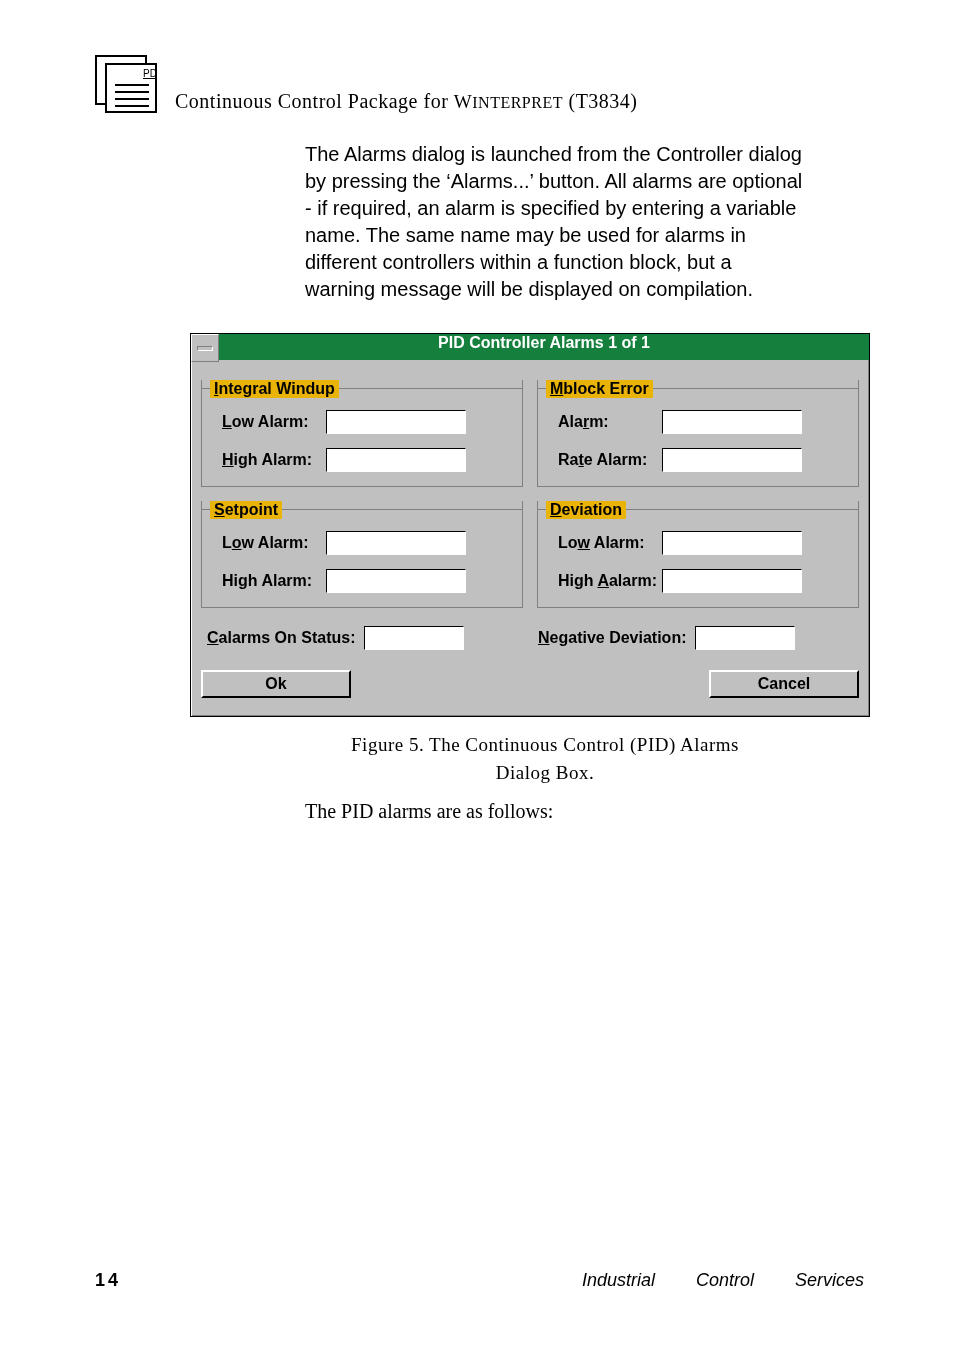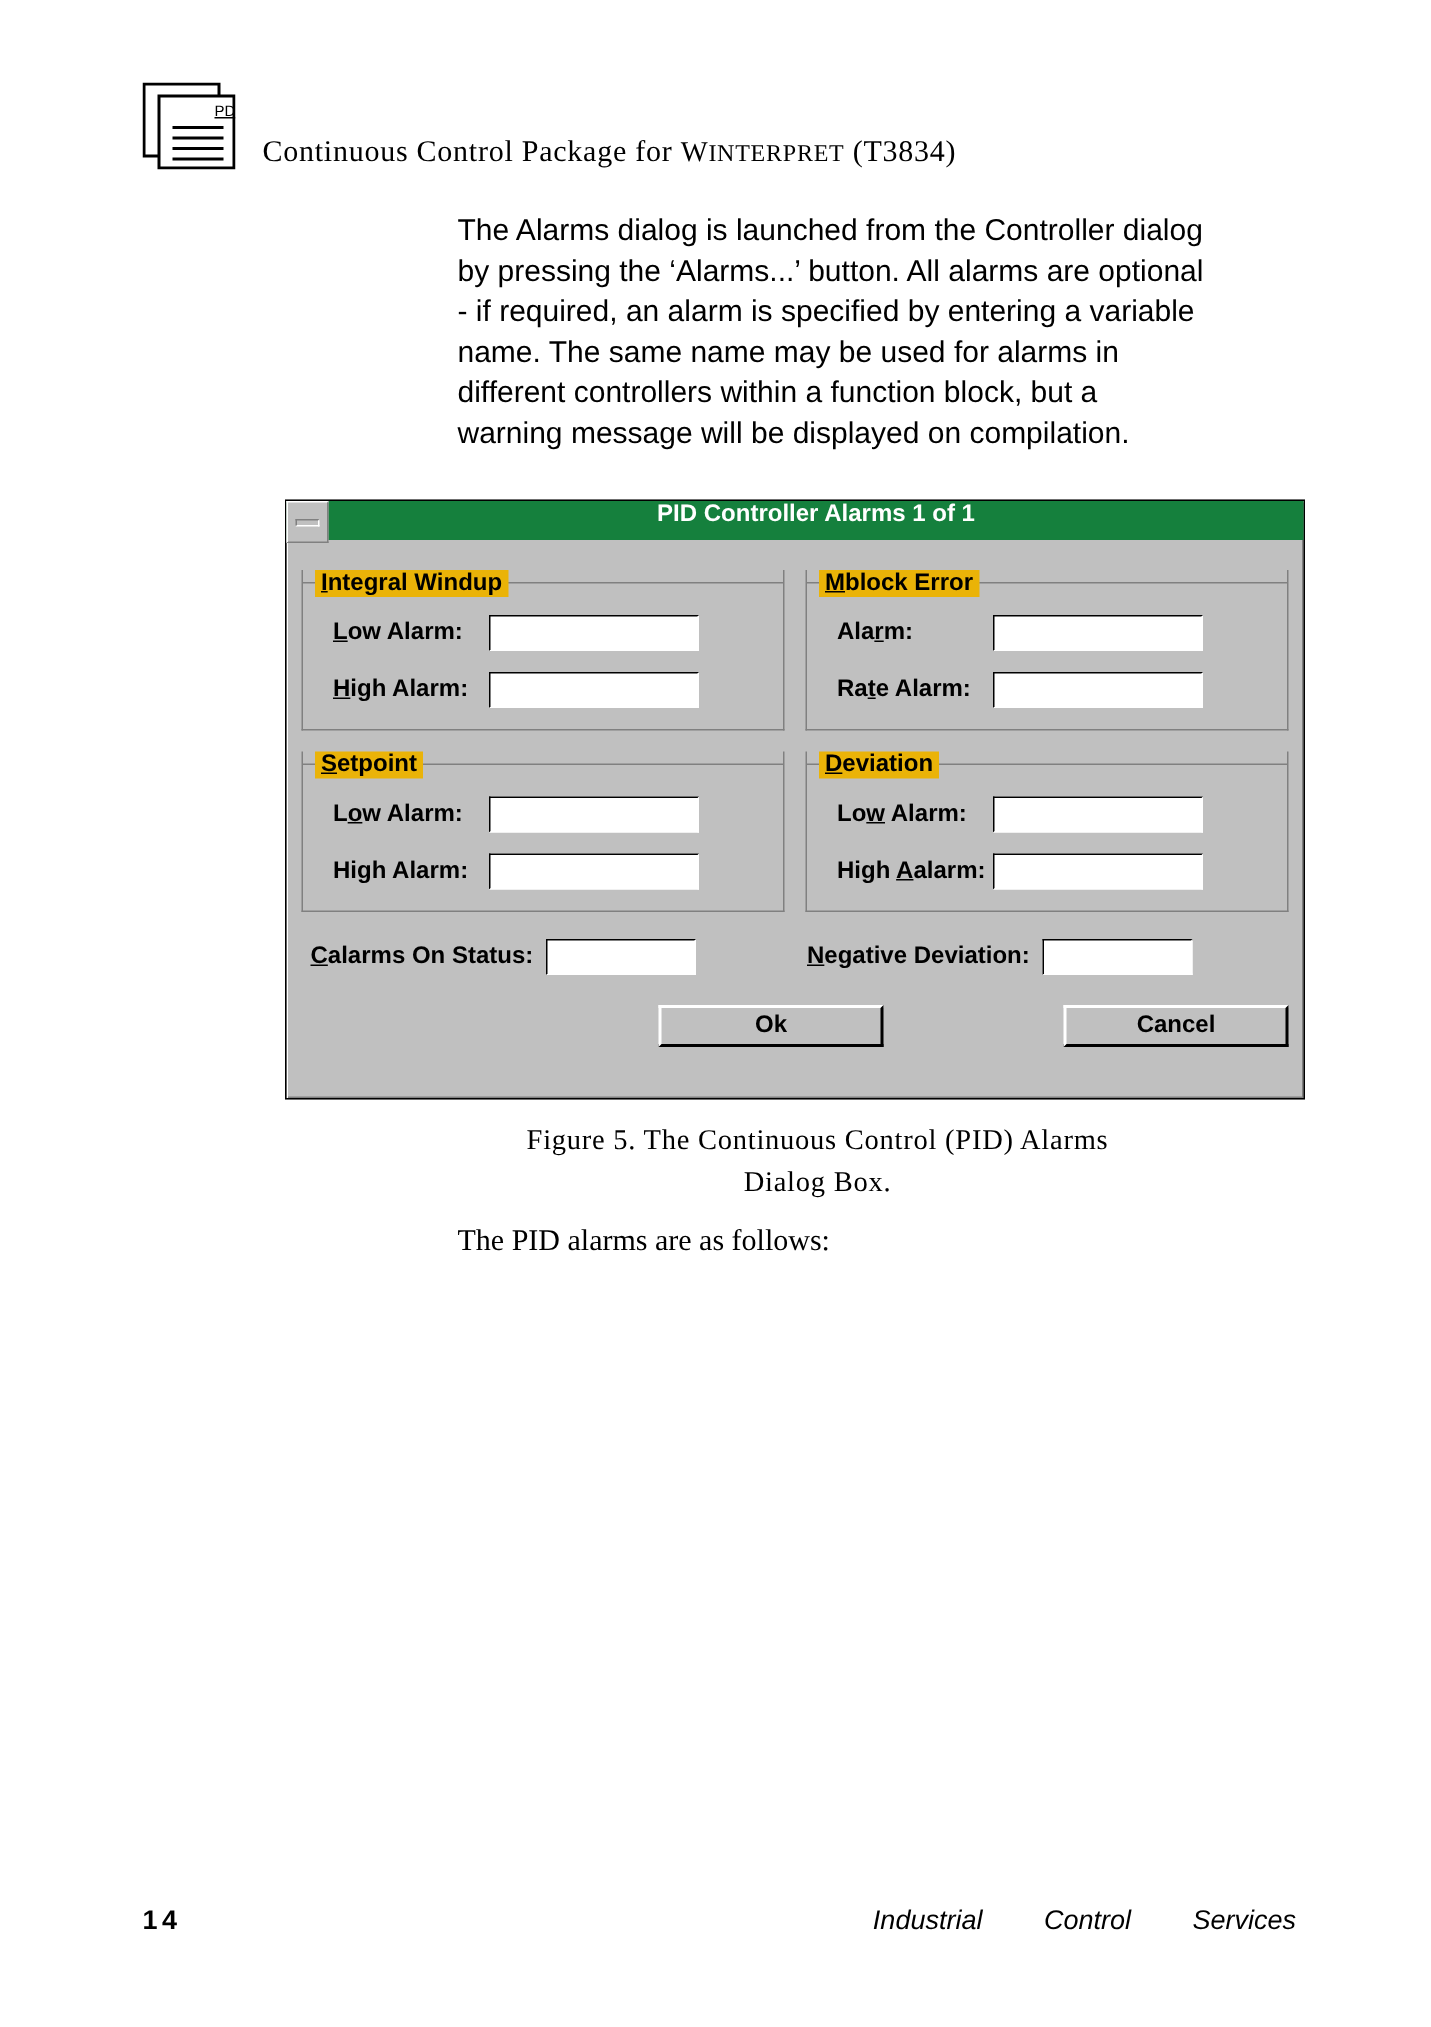--- a/index.html
+++ b/index.html
@@ -19,21 +19,21 @@
   .groupbox{position:relative;border:1px solid #808080;border-top:none;margin-top:14px;padding:24px 10px 10px 14px;flex:1}
   .groupbox::before{content:"";position:absolute;left:0;right:0;top:8px;border-top:1px solid #808080}
   .gb-legend{position:absolute;top:0;left:8px;background:#eab308;padding:0 4px;z-index:1}
   .field{display:flex;align-items:center;margin:6px 0 14px 6px}
   .field:last-child{margin-bottom:4px}
   .flabel{width:104px}
   .tbox{width:140px;height:24px;background:#fff;border-top:1px solid #000;border-left:1px solid #000;border-bottom:1px solid #fff;border-right:1px solid #fff;box-sizing:border-box;font:inherit;padding:1px 3px;outline:none}
   .tbox.sm{width:100px}
   .row-free{display:flex;align-items:center;margin:18px 0 0 6px;gap:10px}
   .row-free .half{flex:1;display:flex;align-items:center;gap:8px}
-  .btnrow{display:flex;justify-content:flex-end;gap:120px;margin:20px 0 22px 0}
+  .btnrow{display:flex;justify-content:space-between;gap:120px;margin:20px 0 6px 0}
   .btn{width:150px;height:28px;background:#c0c0c0;border-top:2px solid #fff;border-left:2px solid #fff;border-bottom:2px solid #000;border-right:2px solid #000;font:inherit;font-weight:bold;cursor:pointer}
   u{text-decoration:underline}
   .caption{font-family:'Century Schoolbook',Georgia,serif;font-size:19px;text-align:center;margin:14px 0 0 170px;width:560px;line-height:1.45;letter-spacing:.5px}
   .after{font-family:'Century Schoolbook',Georgia,serif;font-size:20px;margin:14px 0 0 210px}
   .footer{position:absolute;left:95px;right:90px;bottom:60px;display:flex;justify-content:space-between;font-family:Arial,Helvetica,sans-serif}
   .footer .pn{font-weight:bold;font-size:18px;letter-spacing:3px}
   .footer .svc{font-style:italic;font-size:18px;word-spacing:36px}
 </style>
 </head>
 <body>

